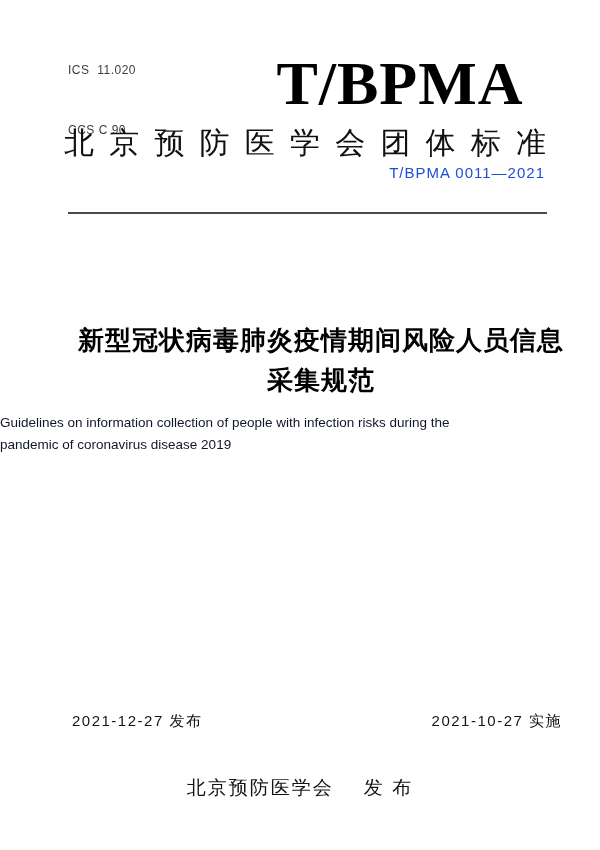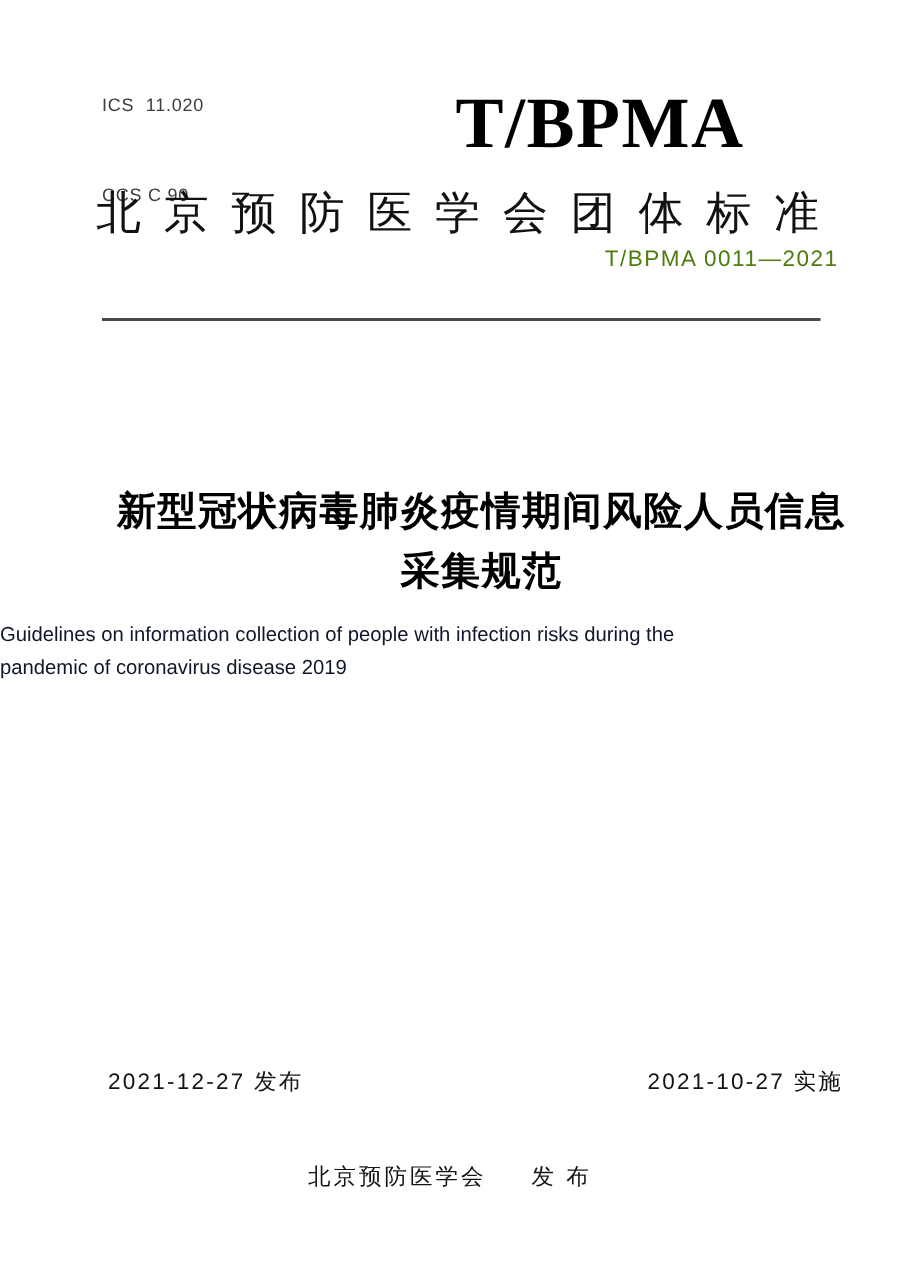--- a/index.html
+++ b/index.html
@@ -27,21 +27,21 @@
   }
 
   .brand {
     position: absolute;
     left: 200px;
     top: 50px;
     width: 400px;
     text-align: center;
     font-family: "Liberation Serif", serif;
     font-weight: bold;
-    font-size: 48px;
+    font-size: 62px;
     line-height: 66px;
     letter-spacing: 1px;
     color: #000000;
   }
 
   .org-line {
     position: absolute;
     left: 64px;
     top: 113px;
     width: 482px;
@@ -49,25 +49,25 @@
     line-height: 38px;
     color: #111111;
     text-align: justify;
     text-align-last: justify;
     white-space: nowrap;
     margin-top: 11px;
   }
 
   .std-number {
     position: absolute;
-    right: 41px;
+    right: 55px;
     top: 164px;
     font-size: 15px;
     letter-spacing: 1px;
-    color: #4d7c0f;
+    color: #1d4ed8;
   }
 
   .header-rule {
     position: absolute;
     left: 68px;
     top: 212px;
     width: 479px;
     height: 2px;
     background: #4a4a4a;
   }
@@ -113,21 +113,21 @@
   }
 
   .publisher-row {
     position: absolute;
     left: 0;
     top: 775px;
     width: 100%;
     display: flex;
     justify-content: center;
     gap: 30px;
-    font-size: 15px;
+    font-size: 19px;
     letter-spacing: 2px;
     color: #141414;
   }
 </style>
 </head>
 <body>
 
 <div class="page">
 
   <div class="ics-block">

